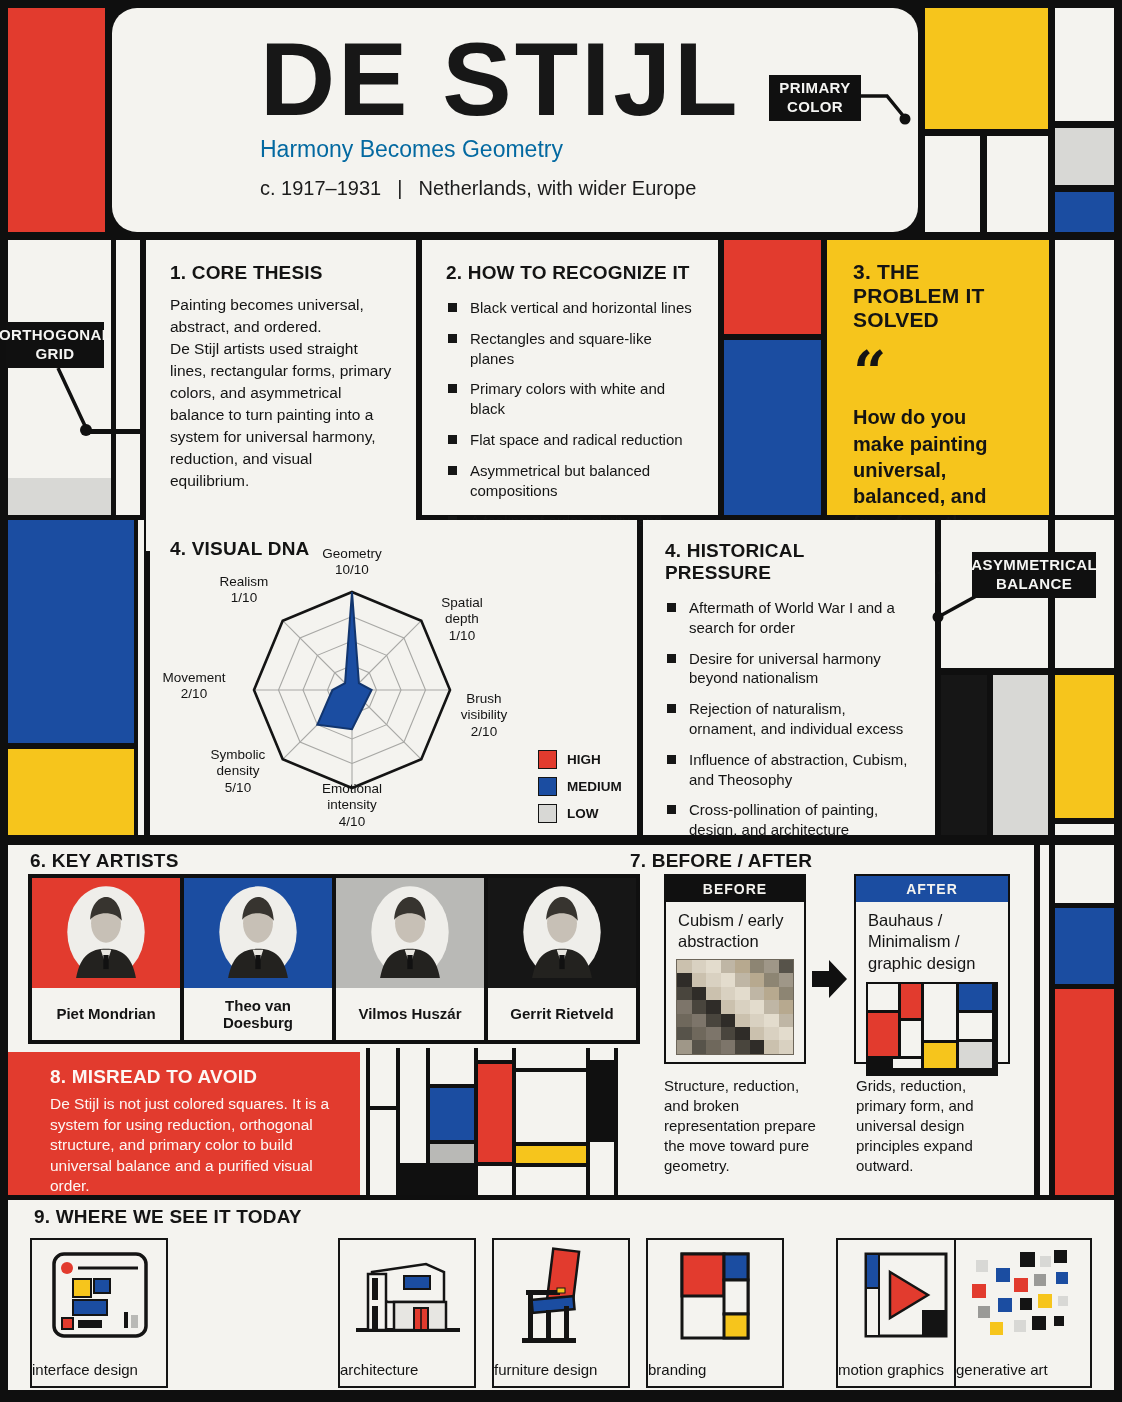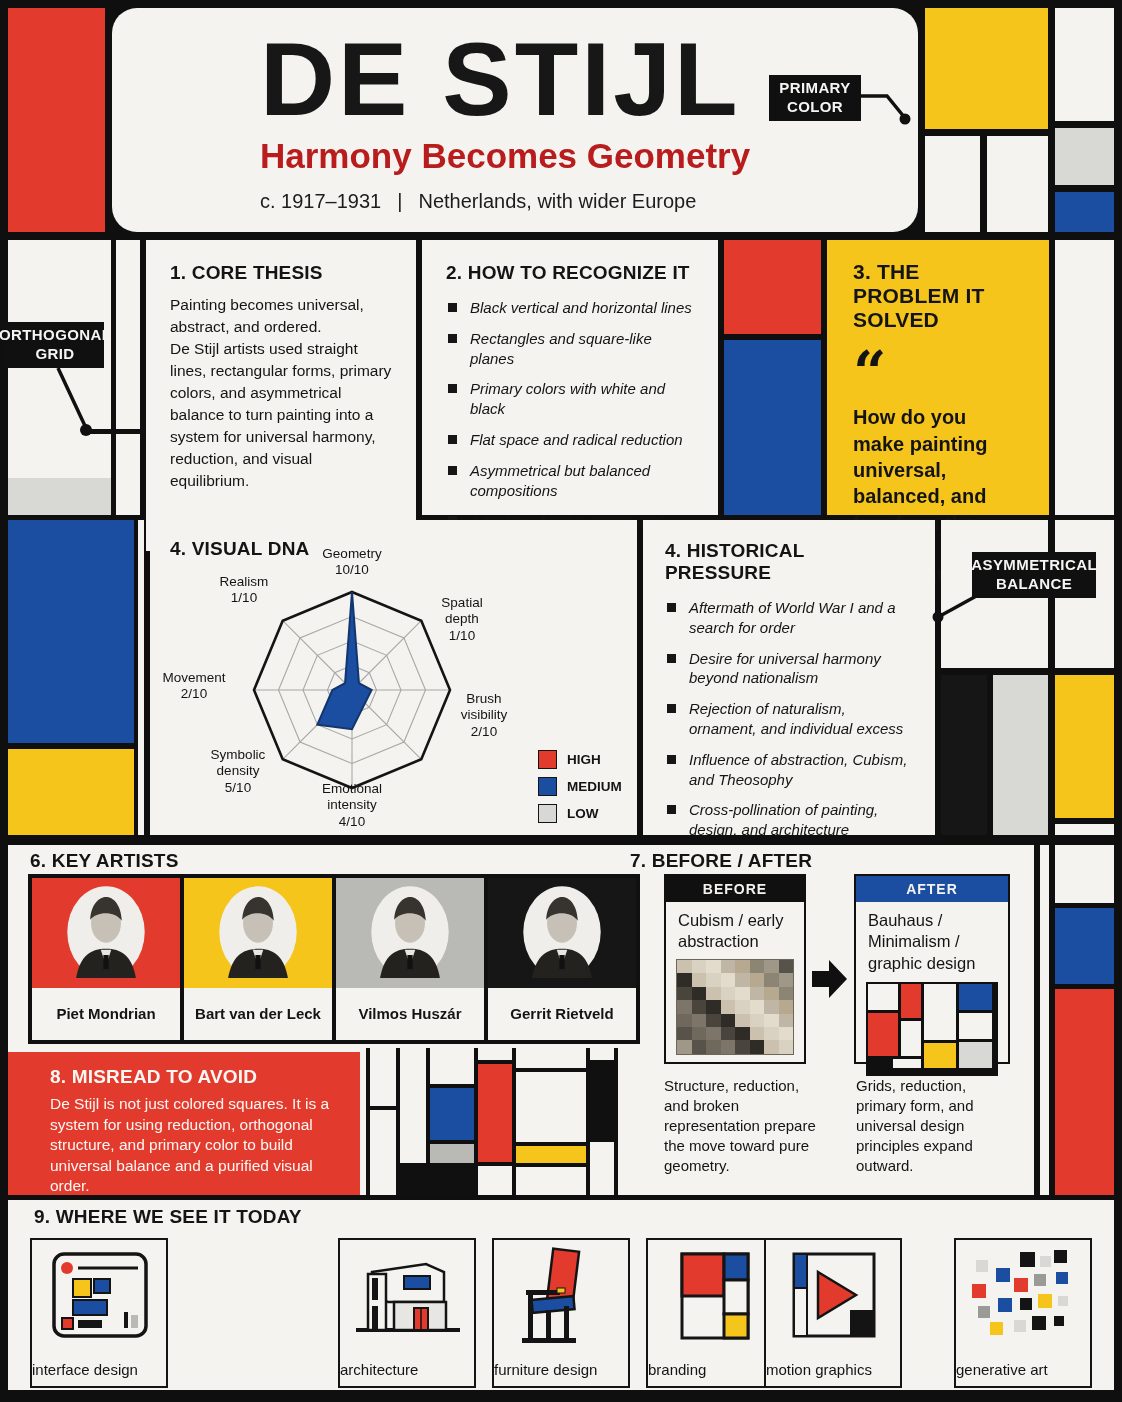--- a/index.html
+++ b/index.html
@@ -7,37 +7,37 @@
     font-family:"Liberation Sans",sans-serif;color:#141414;overflow:hidden;}
   .abs{position:absolute;}
   .cell{position:absolute;background:var(--paper);}
   .bg-red{background:var(--red);} .bg-blue{background:var(--blue);}
   .bg-yellow{background:var(--yellow);} .bg-gray{background:var(--gray);}
   .bg-graylight{background:var(--gray_light);} .bg-black{background:#161616;}
 
   
   .title-wrap{position:absolute;left:148px;top:16px;width:620px;}
   h1{margin:0;font-size:104px;line-height:1.06;font-weight:bold;letter-spacing:3px;color:#171717;}
-  .subtitle{font-size:35px;font-weight:bold;margin-top:2px;color:#b91c1c;}
+  .subtitle{font-size:23px;font-weight:normal;margin-top:2px;color:#0369a1;}
   .meta{font-size:20px;margin-top:14px;color:#1c1c1c;}
   .meta .div{margin:0 16px;color:#1c1c1c;}
 
   
   .callout{position:absolute;background:#101010;color:#f5f5f3;font-weight:bold;
     display:flex;align-items:center;justify-content:center;text-align:center;
     font-size:15px;line-height:1.25;letter-spacing:.4px;z-index:6;}
   .callout-svg{position:absolute;z-index:5;}
 
   
   .sec{position:absolute;background:var(--paper);box-sizing:border-box;}
   .sec-title{font-size:19px;font-weight:bold;letter-spacing:.2px;color:#141414;}
   .body-text{font-size:15.5px;line-height:1.42;margin-top:10px;}
   .body-text p{margin:0;}
   ul.sq-list{list-style:none;margin:14px 0 0;padding:0;}
-  ul.sq-list li{position:relative;padding-left:24px;margin-bottom:11px;font-size:15px;line-height:1.32;font-style:italic;}
+  ul.sq-list li{position:relative;padding-left:24px;margin-bottom:11px;font-size:15px;line-height:1.32;}
   ul.sq-list li::before{content:"";position:absolute;left:2px;top:5px;width:9px;height:9px;background:#161616;}
 
   
   .quote-mark{font-family:"DejaVu Serif",serif;font-weight:bold;font-size:58px;line-height:.55;color:#141414;}
   .quote-text{font-size:20px;font-weight:600;line-height:1.32;margin:14px 0 10px;}
 
   
   .radar-label{position:absolute;transform:translate(-50%,-50%);text-align:center;
     font-size:13.5px;line-height:1.22;color:#141414;z-index:3;}
   .legend-row{display:flex;align-items:center;margin-bottom:8px;}
@@ -263,27 +263,27 @@
       <div class="portrait-area bg-red">
         <svg width="88" height="106" viewBox="0 0 100 118">
             <use href="#bust"></use>
           </svg>
       </div>
       <div class="name-strip">
           <span>Piet Mondrian</span>
         </div>
     </div>
     <div class="artist-card">
-      <div class="portrait-area bg-yellow">
+      <div class="portrait-area bg-blue">
         <svg width="88" height="106" viewBox="0 0 100 118">
             <use href="#bust"></use>
           </svg>
       </div>
       <div class="name-strip">
-          <span>Bart van der Leck</span>
+          <span>Theo van Doesburg</span>
         </div>
     </div>
     <div class="artist-card">
       <div class="portrait-area bg-gray">
         <svg width="88" height="106" viewBox="0 0 100 118">
             <use href="#bust"></use>
           </svg>
       </div>
       <div class="name-strip">
           <span>Vilmos Huszár</span>
@@ -467,21 +467,21 @@
     <svg class="today-icon" width="118" height="102" viewBox="0 0 118 102">
       <rect x="26" y="8" width="66" height="84" fill="#f4f3ef" stroke="#141414" stroke-width="3"></rect>
       <rect x="26" y="8" width="42" height="42" fill="#e23b2e" stroke="#141414" stroke-width="3"></rect>
       <rect x="68" y="8" width="24" height="26" fill="#1b4da1" stroke="#141414" stroke-width="3"></rect>
       <rect x="68" y="34" width="24" height="34" fill="#f4f3ef" stroke="#141414" stroke-width="3"></rect>
       <rect x="68" y="68" width="24" height="24" fill="#f6c51c" stroke="#141414" stroke-width="3"></rect>
     </svg>
     <div class="today-label">branding</div>
   </div>
 
-  <div class="today-card" style="left:764px;top:1238px;">
+  <div class="today-card" style="left:836px;top:1238px;">
     <svg class="today-icon" width="118" height="102" viewBox="0 0 118 102">
       <rect x="20" y="8" width="80" height="82" fill="#f4f3ef" stroke="#141414" stroke-width="3"></rect>
       <rect x="20" y="8" width="13" height="34" fill="#1b4da1" stroke="#141414" stroke-width="2"></rect>
       <rect x="20" y="42" width="13" height="48" fill="#f4f3ef" stroke="#141414" stroke-width="2"></rect>
       <polygon points="44,26 82,49 44,72" fill="#e23b2e" stroke="#141414" stroke-width="2.5"></polygon>
       <rect x="76" y="64" width="24" height="26" fill="#141414"></rect>
     </svg>
     <div class="today-label">motion graphics</div>
   </div>
 

